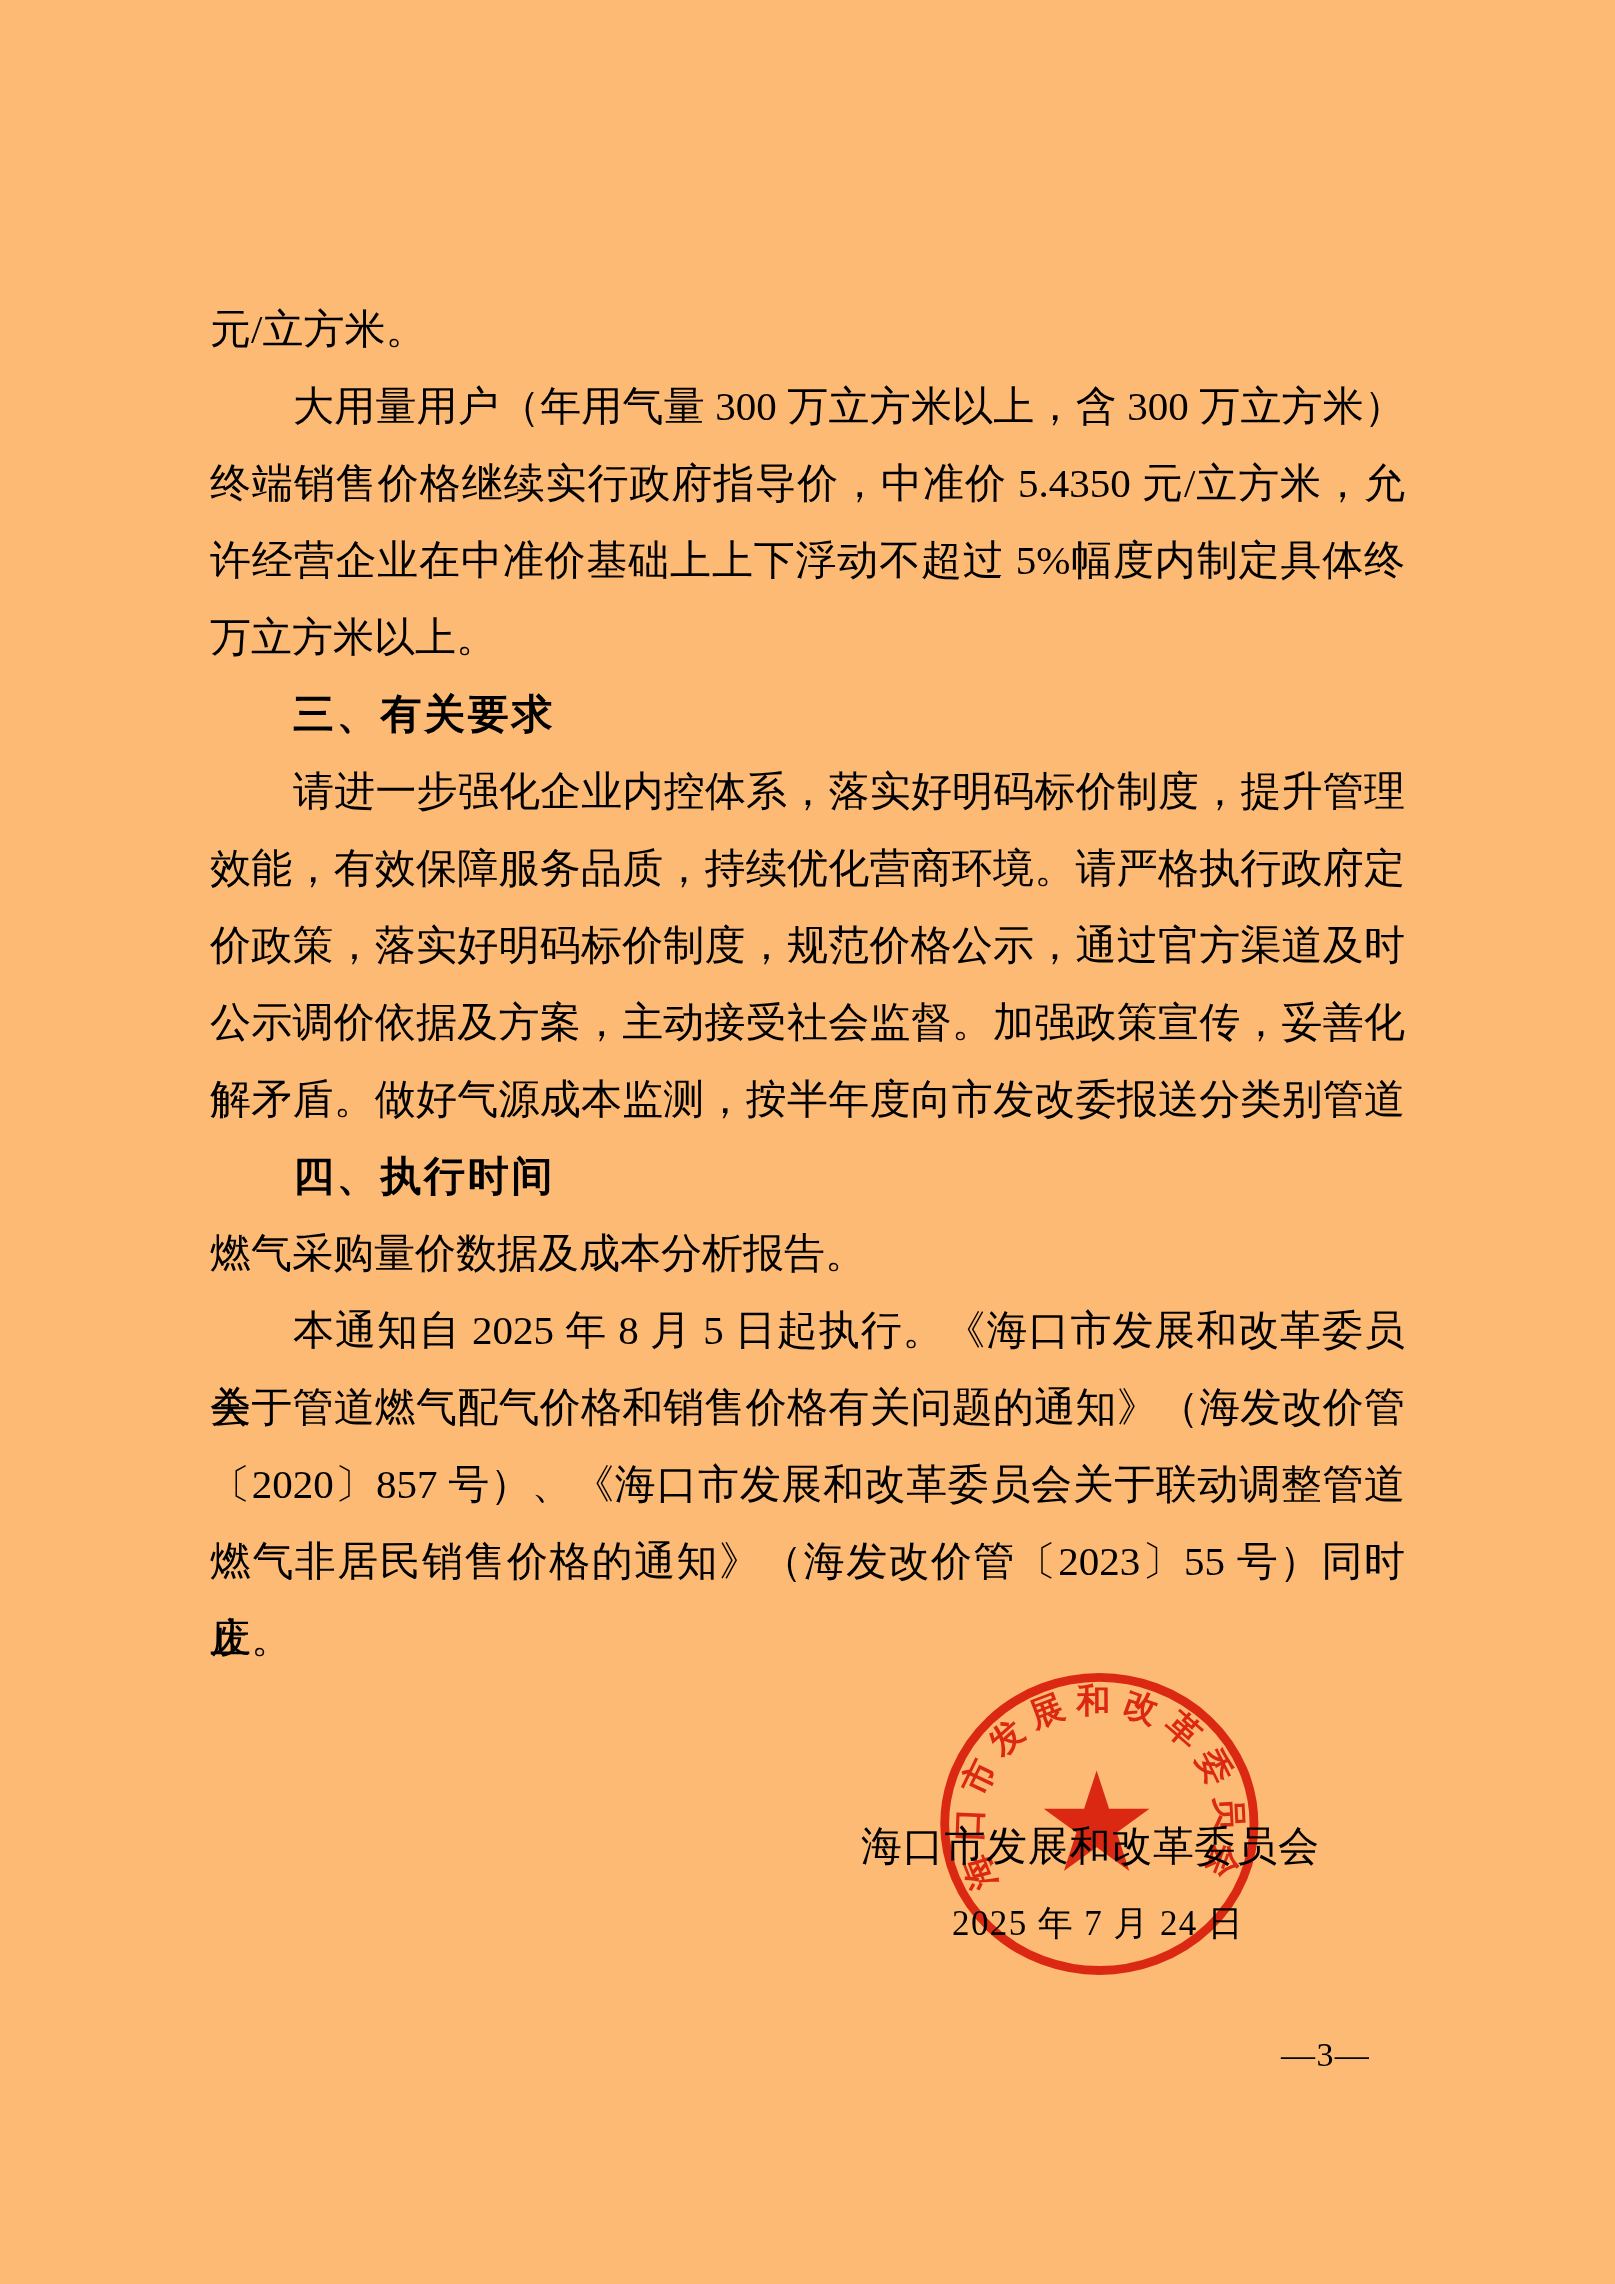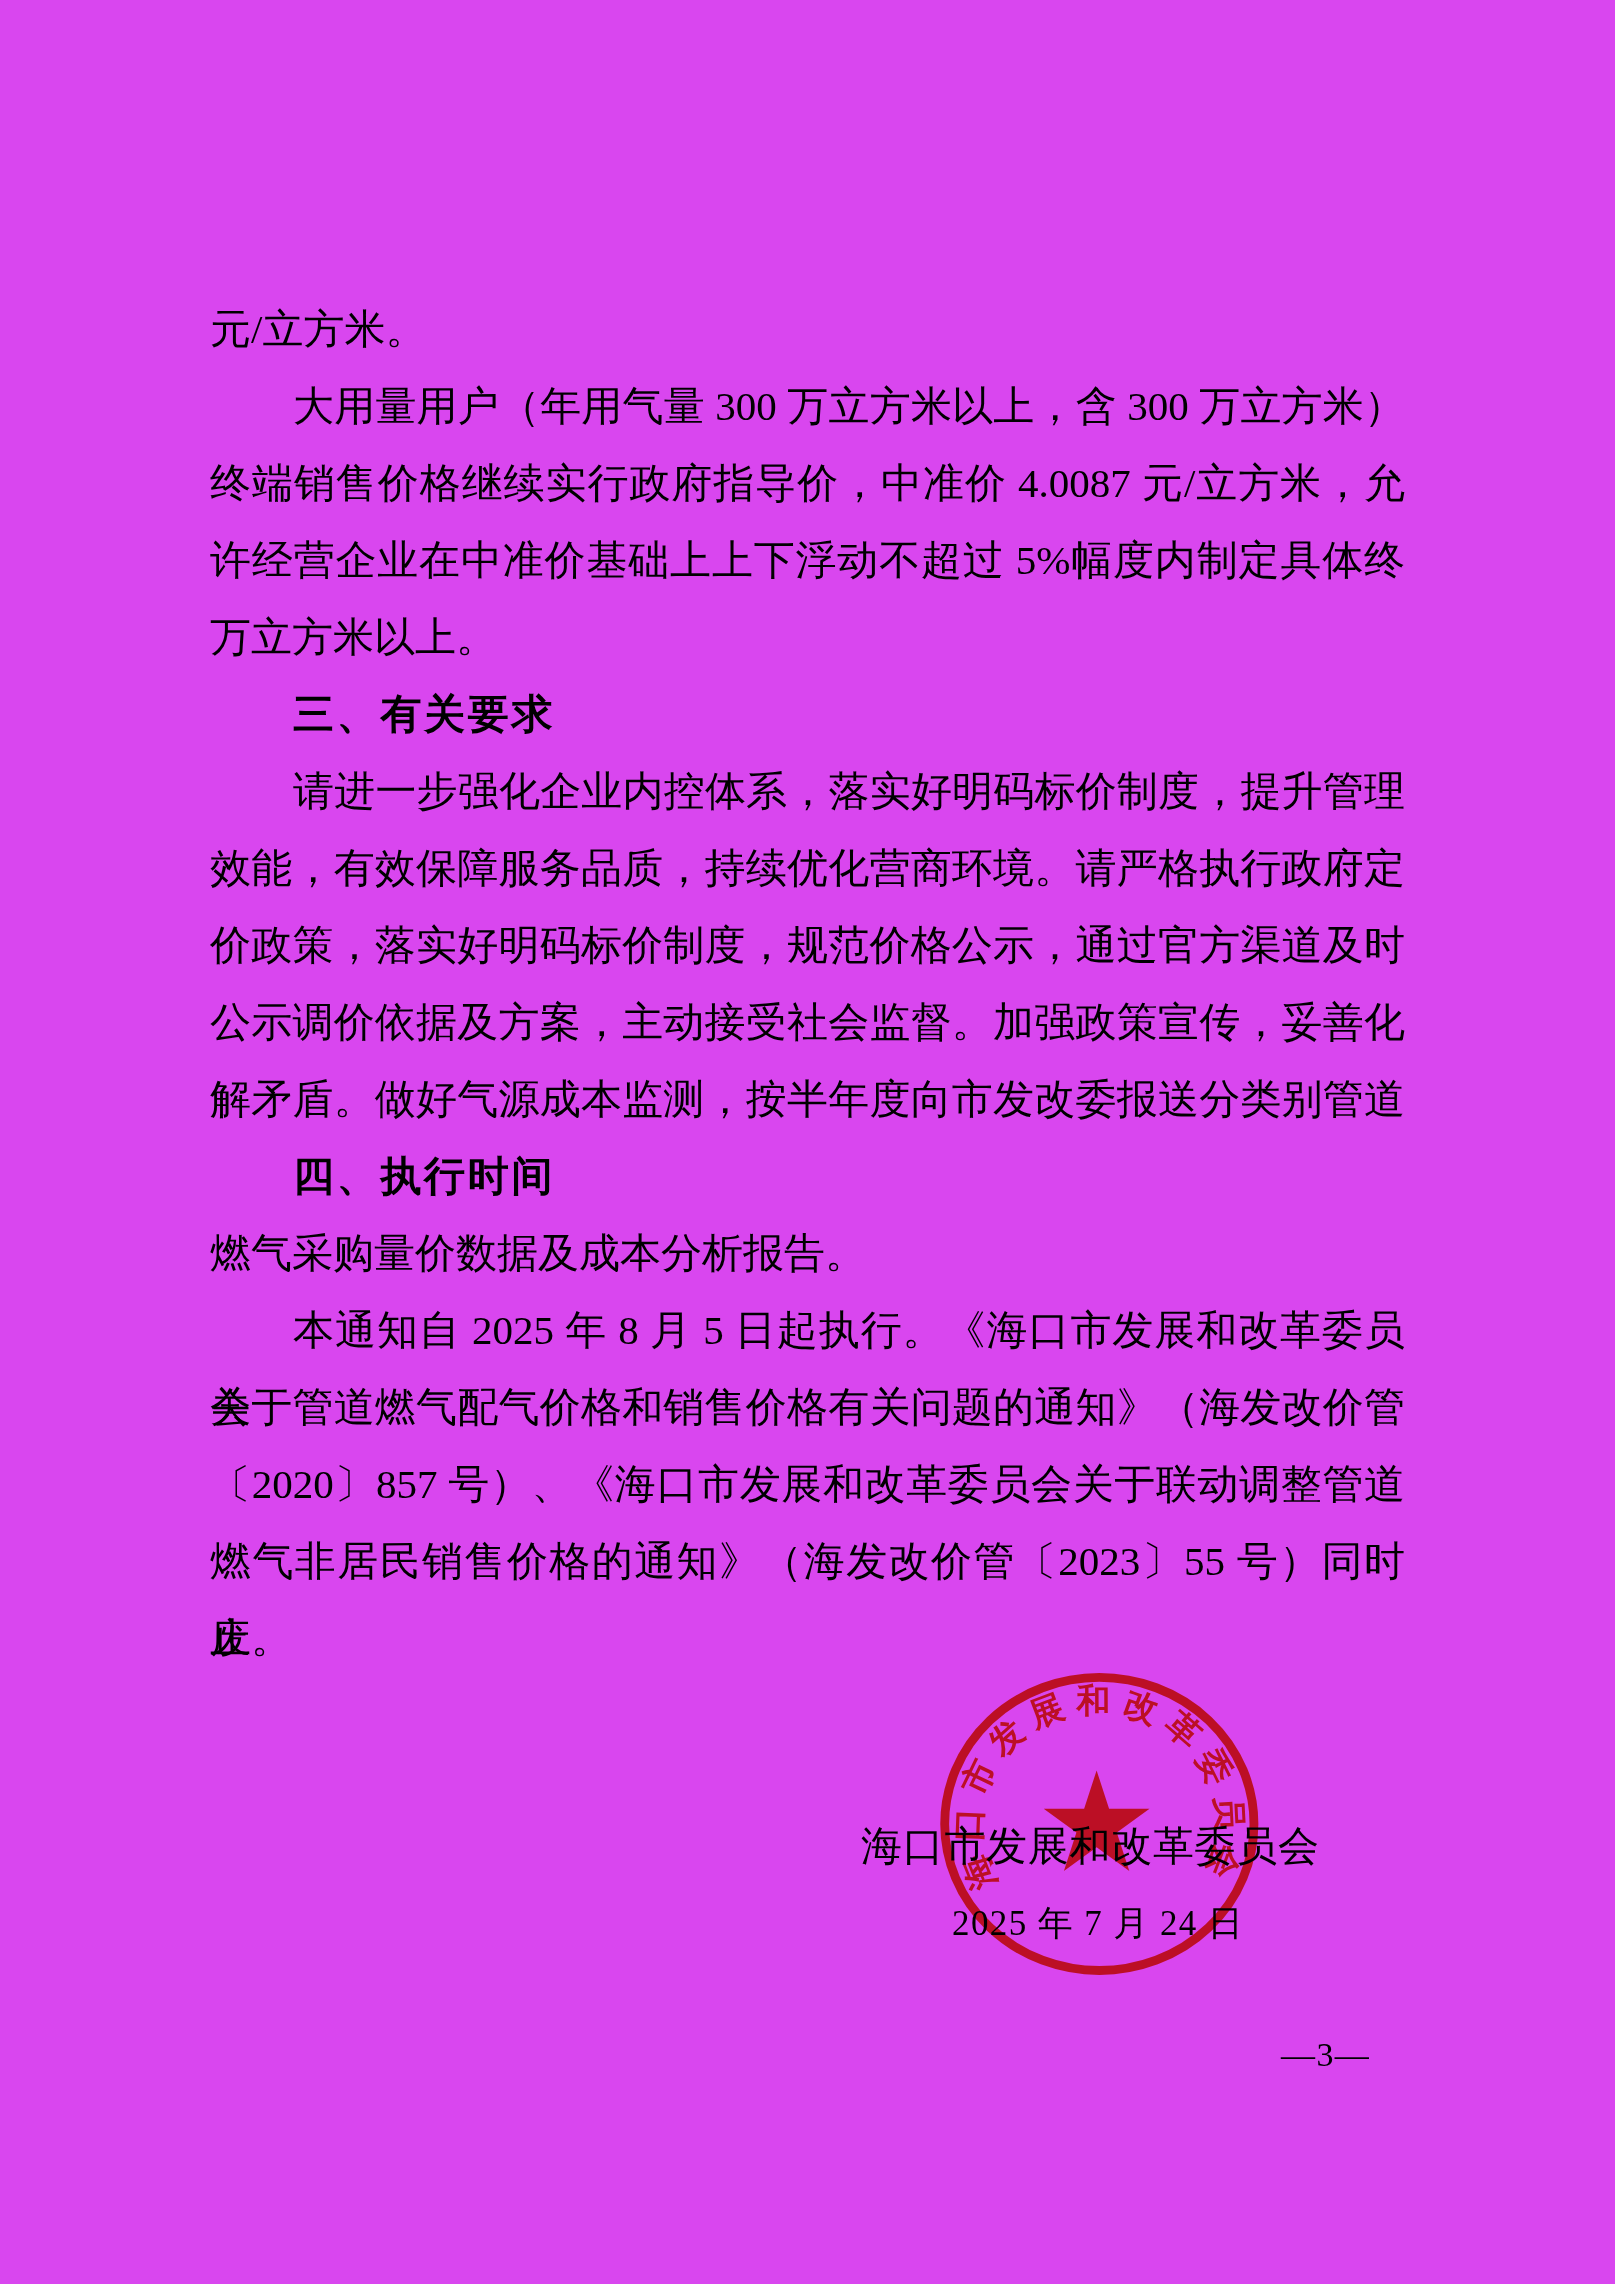--- a/index.html
+++ b/index.html
@@ -1,19 +1,19 @@
 <!DOCTYPE html>
 <html lang="zh" style="font-size:11px"><head>
 <meta charset="utf-8">
 <style>
   html,body{margin:0;padding:0;background:#888;}
   .page{
     position:relative;
     width:1616px;height:2284px;
-    background:#d946ef;
+    background:#fdba74;
     overflow:hidden;
     font-family:"Liberation Serif","DejaVu Serif",serif;
     color:#000;
   }
   .body-text{
     position:absolute;
     left:210px;top:291px;
     width:1195px;
     font-size:41px;
     line-height:77px;
@@ -69,21 +69,21 @@
   }
 </style>
 </head>
 <body>
 
 <div class="page">
 
   <div class="body-text" id="bodyLines">
       <div class="line">元/立方米。</div>
       <div class="line indent justify">大用量用户（年用气量 300 万立方米以上，含 300 万立方米）</div>
-      <div class="line justify">终端销售价格继续实行政府指导价，中准价 4.0087 元/立方米，允</div>
+      <div class="line justify">终端销售价格继续实行政府指导价，中准价 5.4350 元/立方米，允</div>
       <div class="line justify">许经营企业在中准价基础上上下浮动不超过 5%幅度内制定具体终</div>
       <div class="line">万立方米以上。</div>
       <div class="line indent bold">三、有关要求</div>
       <div class="line indent justify">请进一步强化企业内控体系，落实好明码标价制度，提升管理</div>
       <div class="line justify">效能，有效保障服务品质，持续优化营商环境。请严格执行政府定</div>
       <div class="line justify">价政策，落实好明码标价制度，规范价格公示，通过官方渠道及时</div>
       <div class="line justify">公示调价依据及方案，主动接受社会监督。加强政策宣传，妥善化</div>
       <div class="line justify">解矛盾。做好气源成本监测，按半年度向市发改委报送分类别管道</div>
       <div class="line indent bold">四、执行时间</div>
       <div class="line">燃气采购量价数据及成本分析报告。</div>

